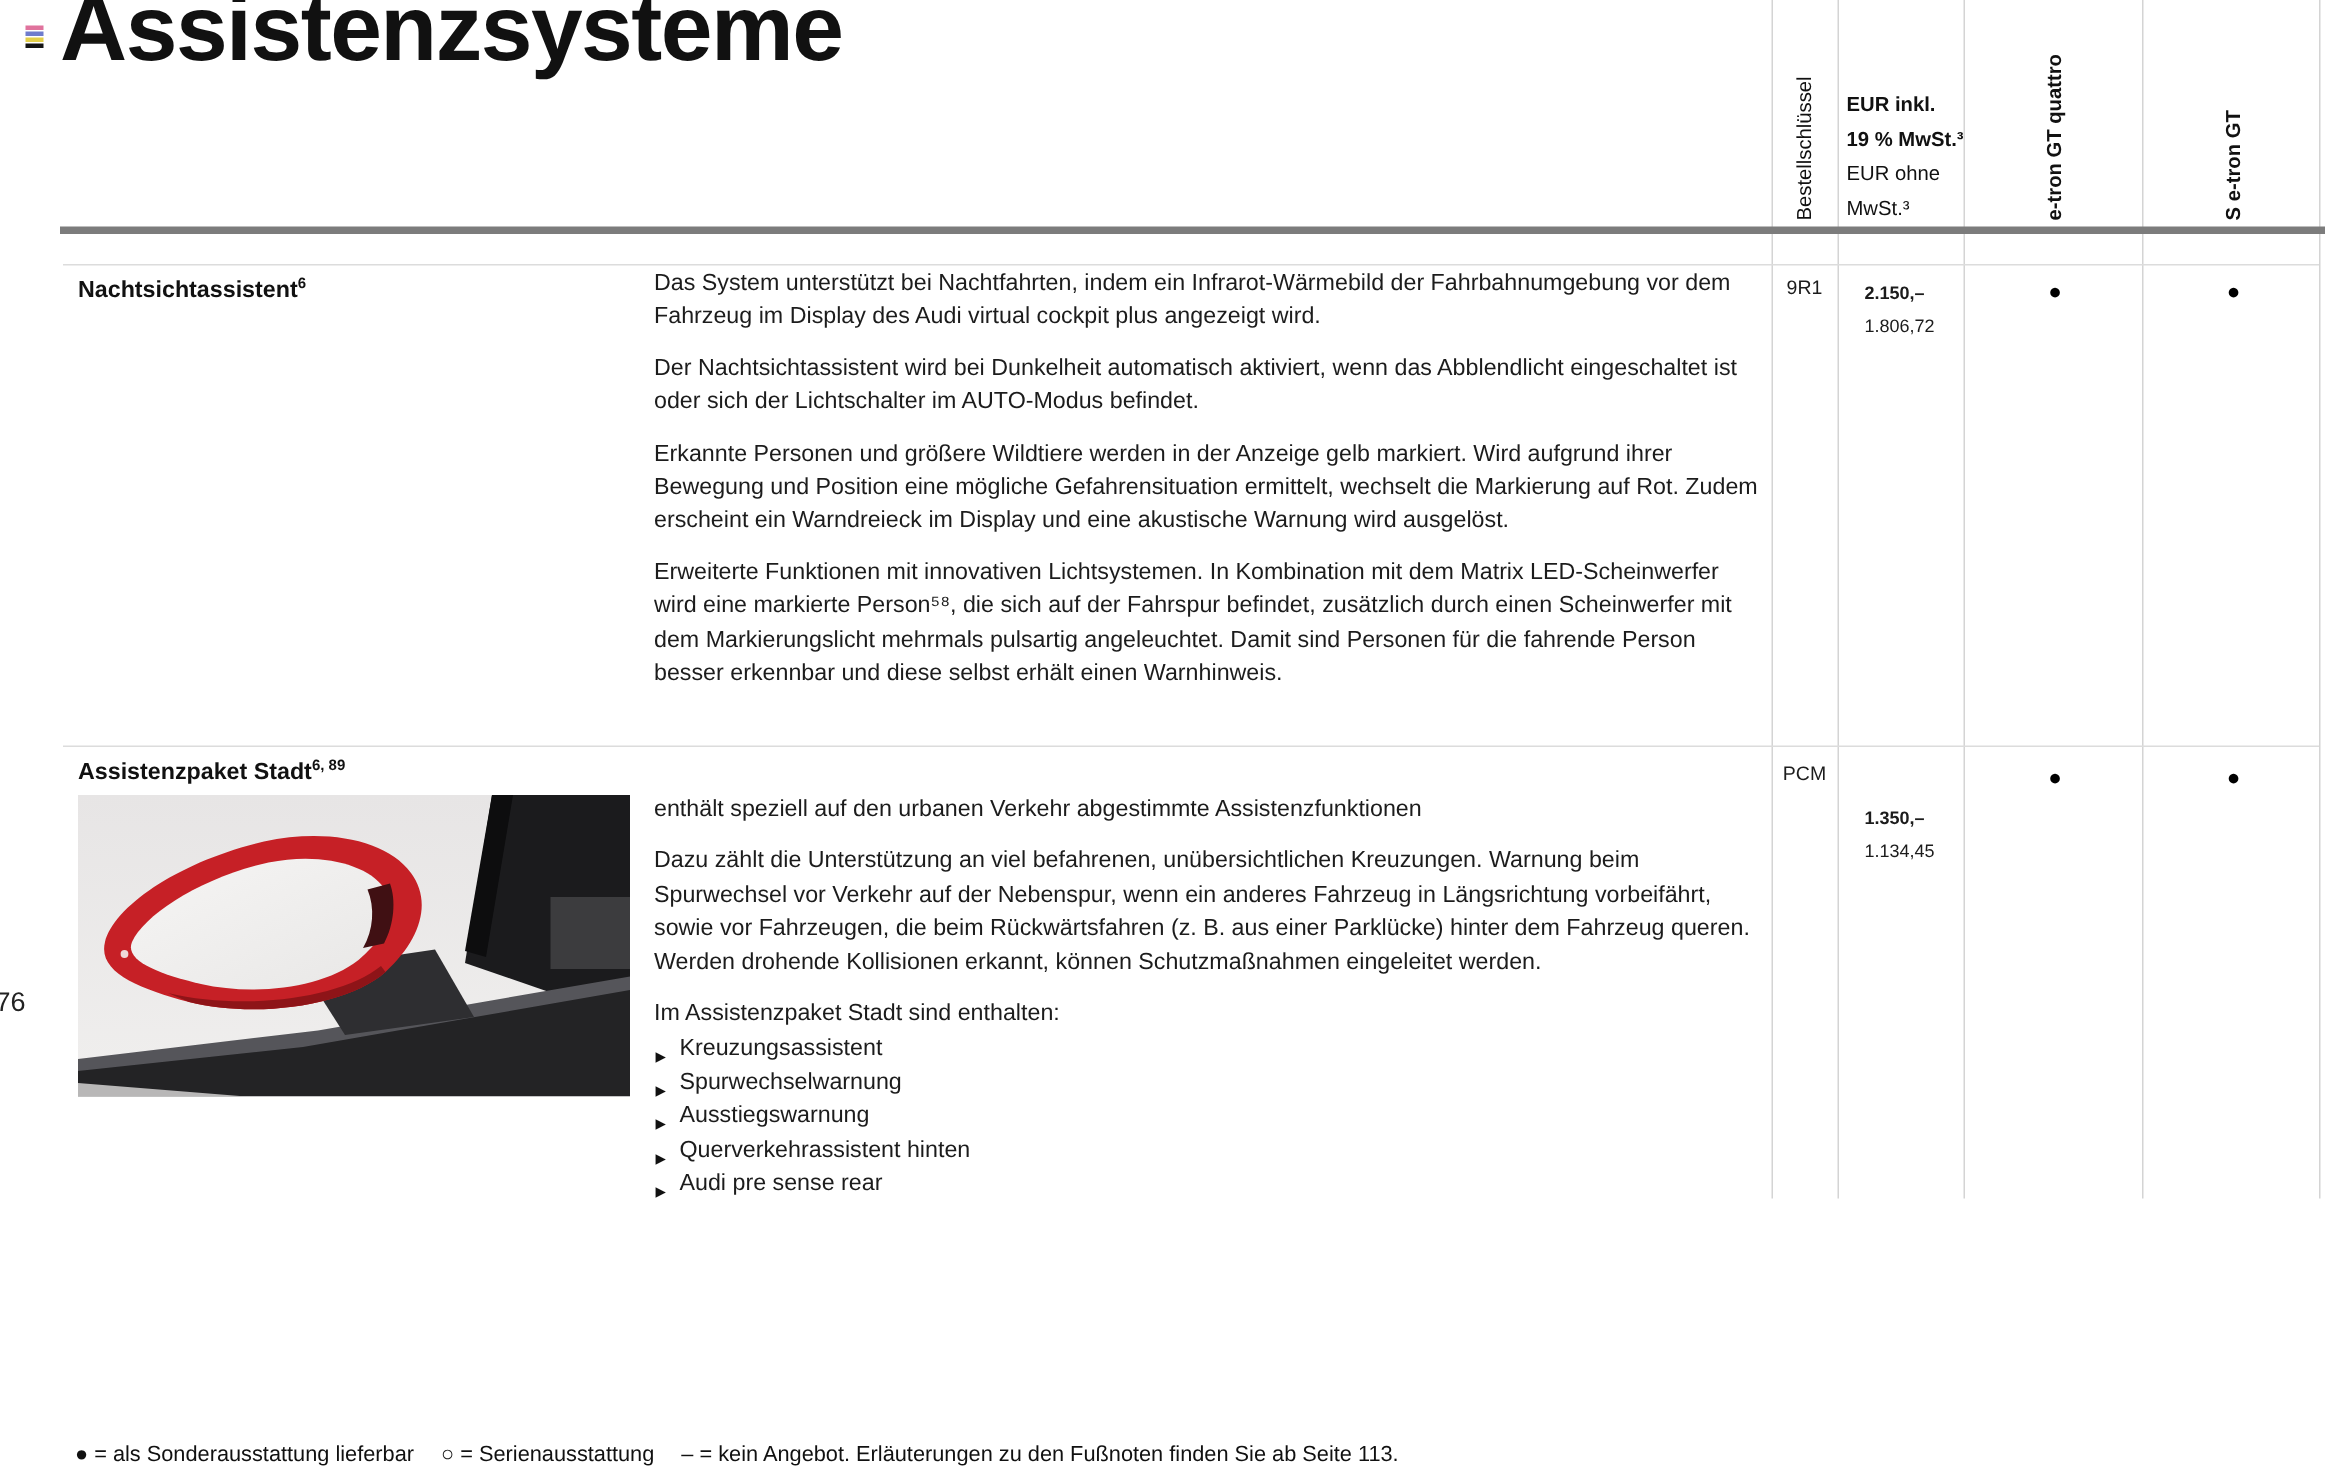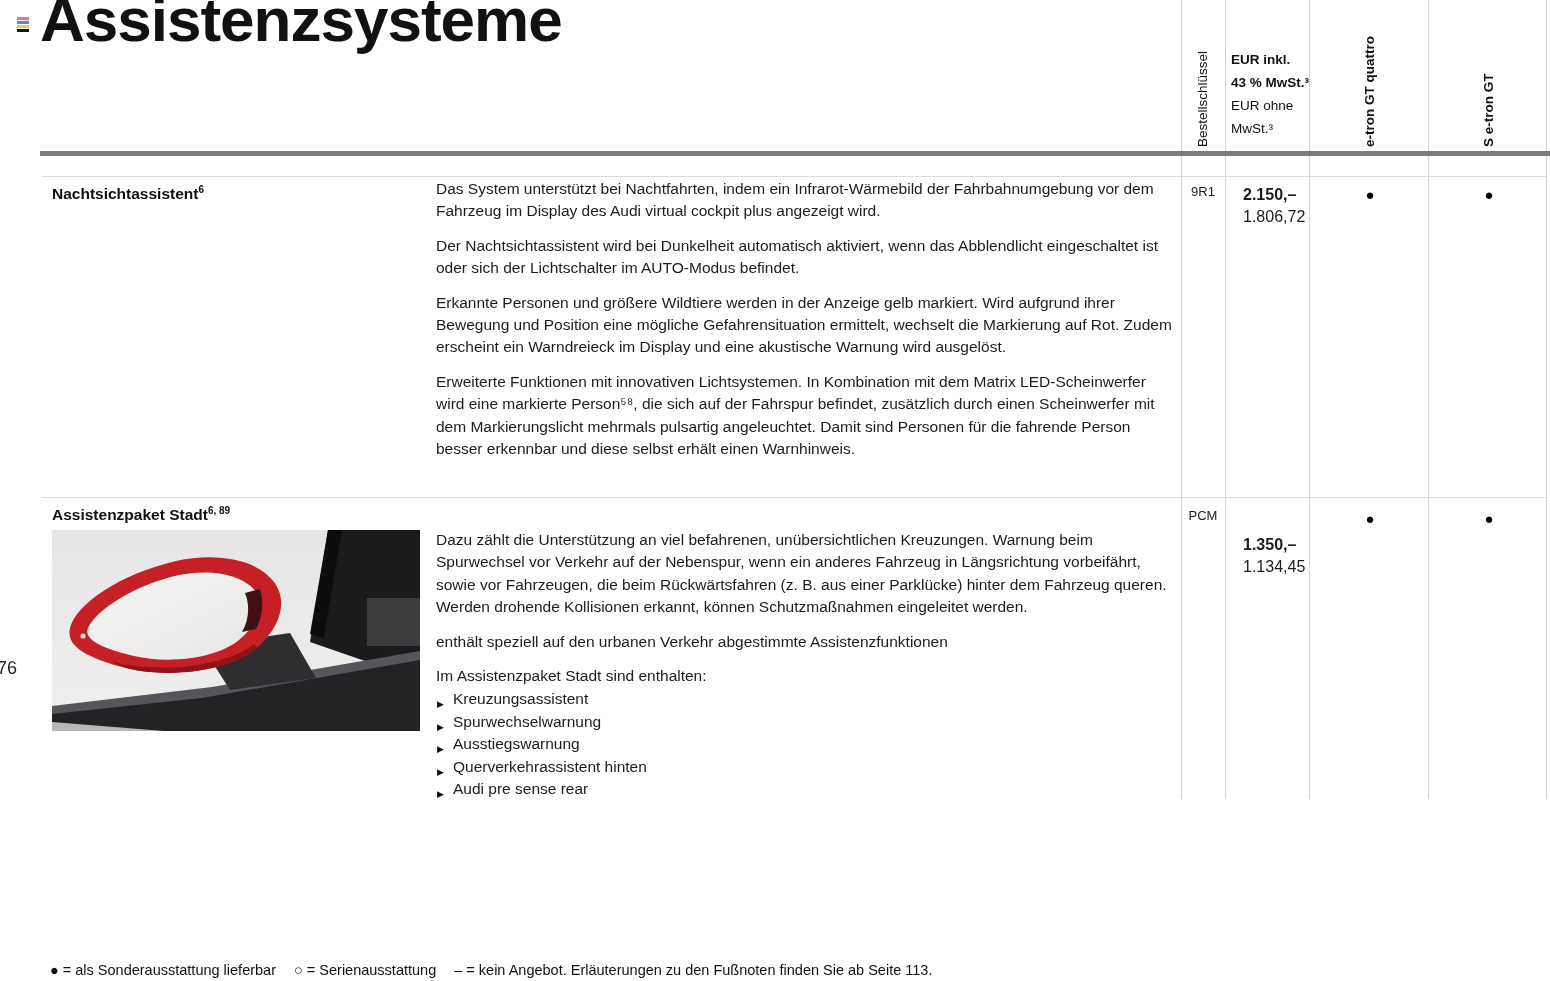--- a/index.html
+++ b/index.html
@@ -22,36 +22,36 @@
   .rule-thick { position:absolute; left:40px; top:151px; width:1510px; height:5px; background:#7c7c7c; }
   .hline { position:absolute; left:42px; width:1504px; height:1px; background:#dcdcdc; }
 
   
   .rot {
     position:absolute; width:150px; height:16px;
     transform:rotate(-90deg); white-space:nowrap;
     font-size:13.5px; line-height:16px; text-align:left; color:#111;
   }
   .rot.bold { font-weight:700; }
-  .eur-head { position:absolute; left:1231px; top:48px; font-size:13.5px; line-height:23px; color:#111; }
+  .eur-head { position:absolute; left:1231px; top:58px; font-size:13.5px; line-height:23px; color:#111; }
   .eur-head .b { font-weight:700; }
 
   
   .opt-name { position:absolute; left:52px; font-size:15.5px; font-weight:700; color:#111; }
   .opt-name sup { font-size:10px; }
   .desc { position:absolute; left:436px; width:740px; font-size:15.5px; line-height:22.4px; }
   .desc p { margin:0 0 12px 0; }
   .desc p:last-child { margin-bottom:0; }
   .desc .intro { margin-bottom:1px; }
   .desc ul { margin:0; padding:0; }
   .desc li { list-style:none; position:relative; padding-left:17px; margin:0; }
   .tri { position:absolute; left:1px; top:5px; font-size:9px; color:#111; }
 
   .code { position:absolute; left:1181px; width:44px; text-align:center; font-size:13px; }
-  .price { position:absolute; left:1243px; font-size:16px; line-height:22.4px; }
+  .price { position:absolute; left:1243px; font-size:12px; line-height:22.4px; }
   .price .incl { font-weight:700; }
   .dot { position:absolute; width:14px; text-align:center; font-size:15px; line-height:22px; color:#000; }
 
   
   .photo { position:absolute; left:52px; top:530px; width:368px; height:201px; }
 
   
   .pagenum { position:absolute; left:-3px; top:658px; font-size:18px; color:#222; }
   .legend { position:absolute; left:50px; top:962px; font-size:14.5px; color:#111; white-space:nowrap; }
   .legend span { margin-right:14px; }
@@ -76,21 +76,21 @@
   <div class="vline" style="left:1309px"></div>
   <div class="vline" style="left:1428px"></div>
   <div class="vline" style="left:1546px"></div>
   <div class="rule-thick"></div>
   <div class="hline" style="top:176px"></div>
   <div class="hline" style="top:497px"></div>
 
   <div class="rot" style="left:1128px; top:64px">Bestellschlüssel</div>
   <div class="eur-head">
     <div class="b">EUR inkl.</div>
-    <div class="b">43 % MwSt.³</div>
+    <div class="b">19 % MwSt.³</div>
     <div>EUR ohne</div>
     <div>MwSt.³</div>
   </div>
   <div class="rot bold" style="left:1295px; top:64px">e-tron GT quattro</div>
   <div class="rot bold" style="left:1414px; top:64px">S e-tron GT</div>
 
   <div class="opt-name" style="top:184px">
     <span>Nachtsichtassistent</span><sup>6</sup>
   </div>
   <div class="desc" style="top:178px">
@@ -137,22 +137,22 @@
     <path d="M 18,98 C 24,74 68,44 124,31 C 166,22 206,30 222,52 C 236,71 229,96 205,118 C 179,141 118,149 74,138 C 40,129 13,118 18,98 Z" fill="#c62026"></path>
     <path d="M 60,132 C 110,144 175,136 202,114 L 205,118 C 179,141 118,149 74,138 Z" fill="#8e1418"></path>
 
     <path d="M 36,98 C 44,80 82,55 127,45 C 161,38 193,46 204,62 C 213,77 206,94 187,110 C 163,129 117,134 82,126 C 52,119 31,110 36,98 Z" fill="url(#glassGrad)"></path>
 
     <path d="M 193,63 L 208,59 C 212,70 211,86 204,99 L 190,102 C 197,90 198,75 193,63 Z" fill="#401013"></path>
     <circle cx="31" cy="106" r="2.6" fill="#efd9d9"></circle>
   </svg>
 
   <div class="desc" style="top:529px">
+    <p>enthält speziell auf den urbanen Verkehr abgestimmte Assistenzfunktionen</p>
     <p>Dazu zählt die Unterstützung an viel befahrenen, unübersichtlichen Kreuzungen. Warnung beim Spurwechsel vor Verkehr auf der Nebenspur, wenn ein anderes Fahrzeug in Längsrichtung vorbeifährt, sowie vor Fahrzeugen, die beim Rückwärtsfahren (z. B. aus einer Parklücke) hinter dem Fahrzeug queren. Werden drohende Kollisionen erkannt, können Schutzmaßnahmen eingeleitet werden.</p>
-    <p>enthält speziell auf den urbanen Verkehr abgestimmte Assistenzfunktionen</p>
     <p class="intro">Im Assistenzpaket Stadt sind enthalten:</p>
     <ul>
       <li><span class="tri">▶</span><span>Kreuzungsassistent</span></li>
       <li><span class="tri">▶</span><span>Spurwechselwarnung</span></li>
       <li><span class="tri">▶</span><span>Ausstiegswarnung</span></li>
       <li><span class="tri">▶</span><span>Querverkehrassistent hinten</span></li>
       <li><span class="tri">▶</span><span>Audi pre sense rear</span></li>
     </ul>
   </div>
   <div class="code" style="top:508px">PCM</div>

